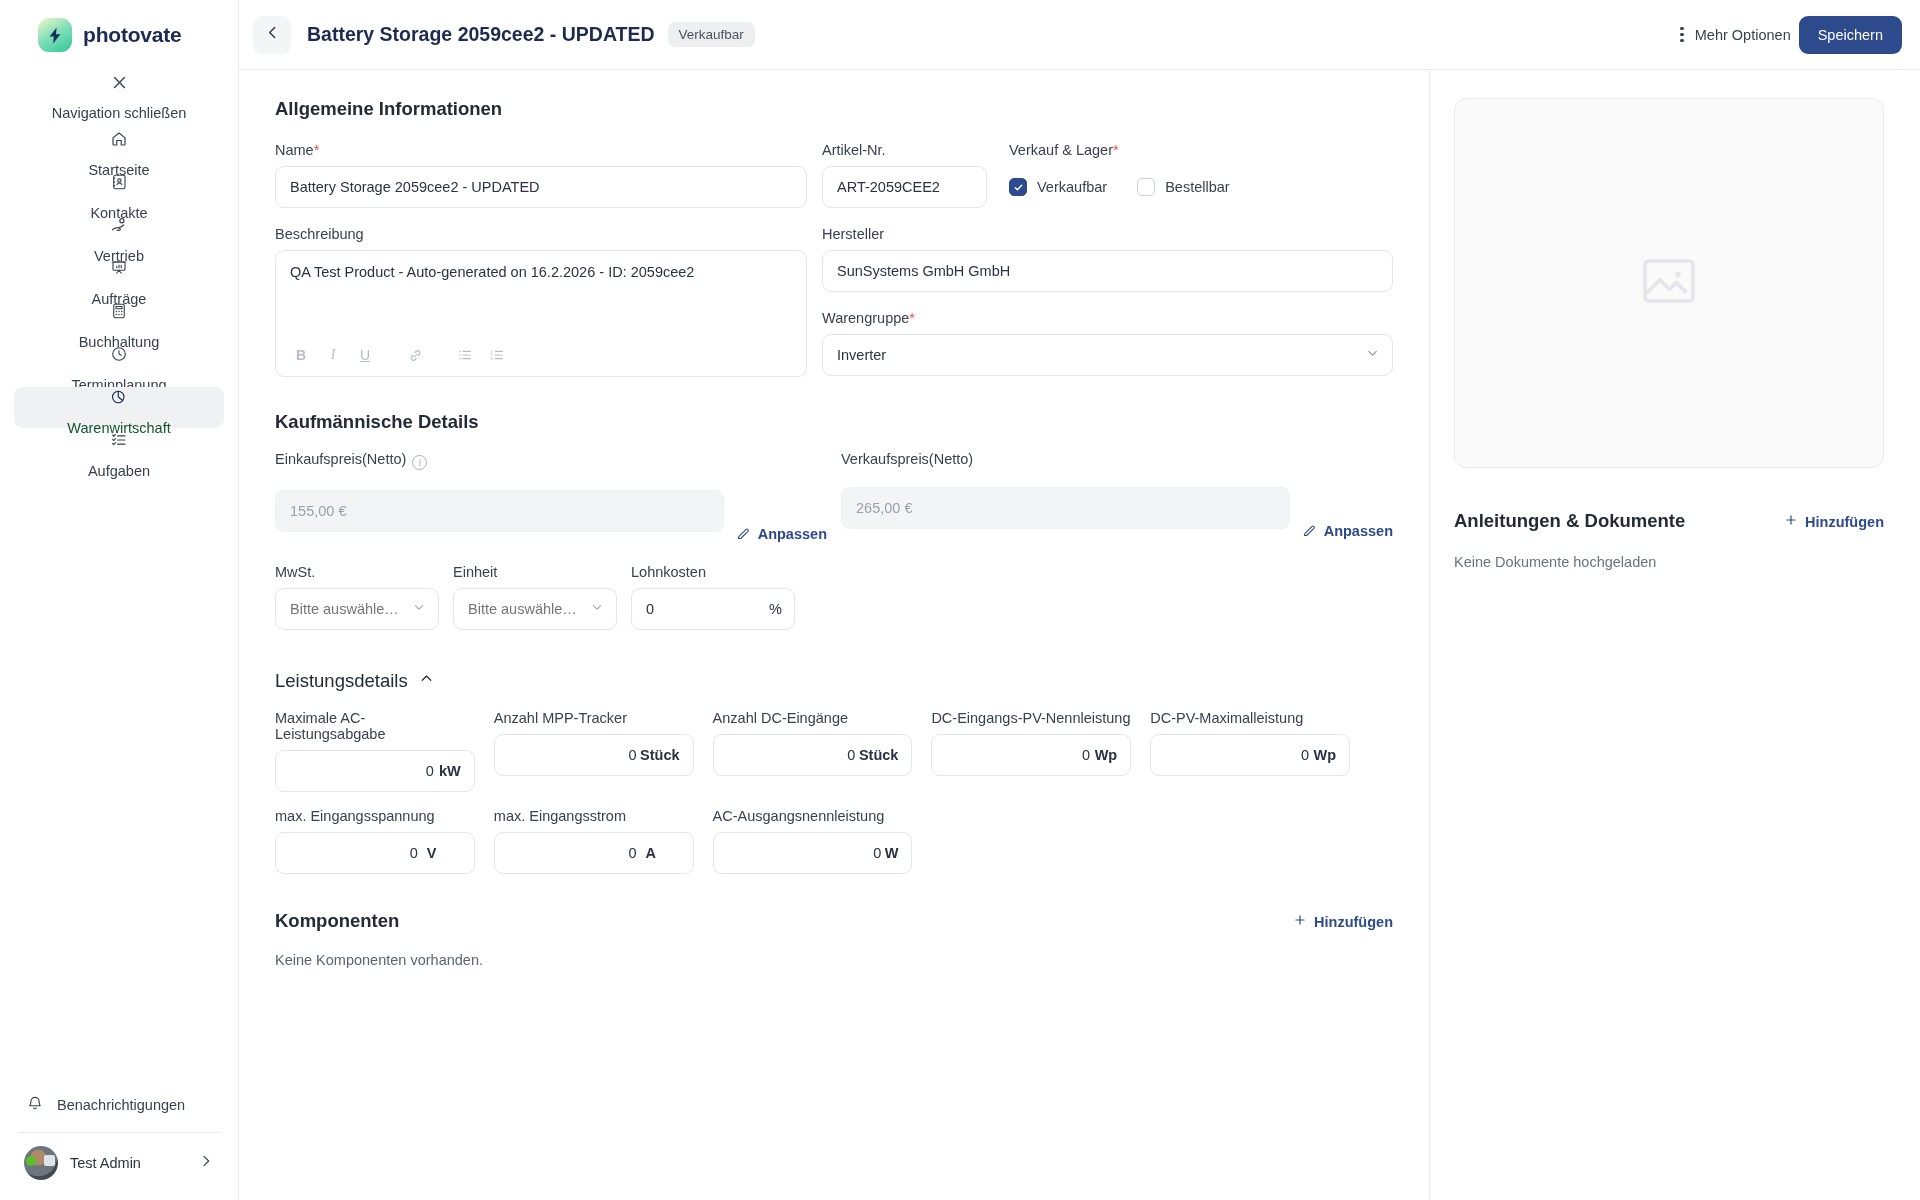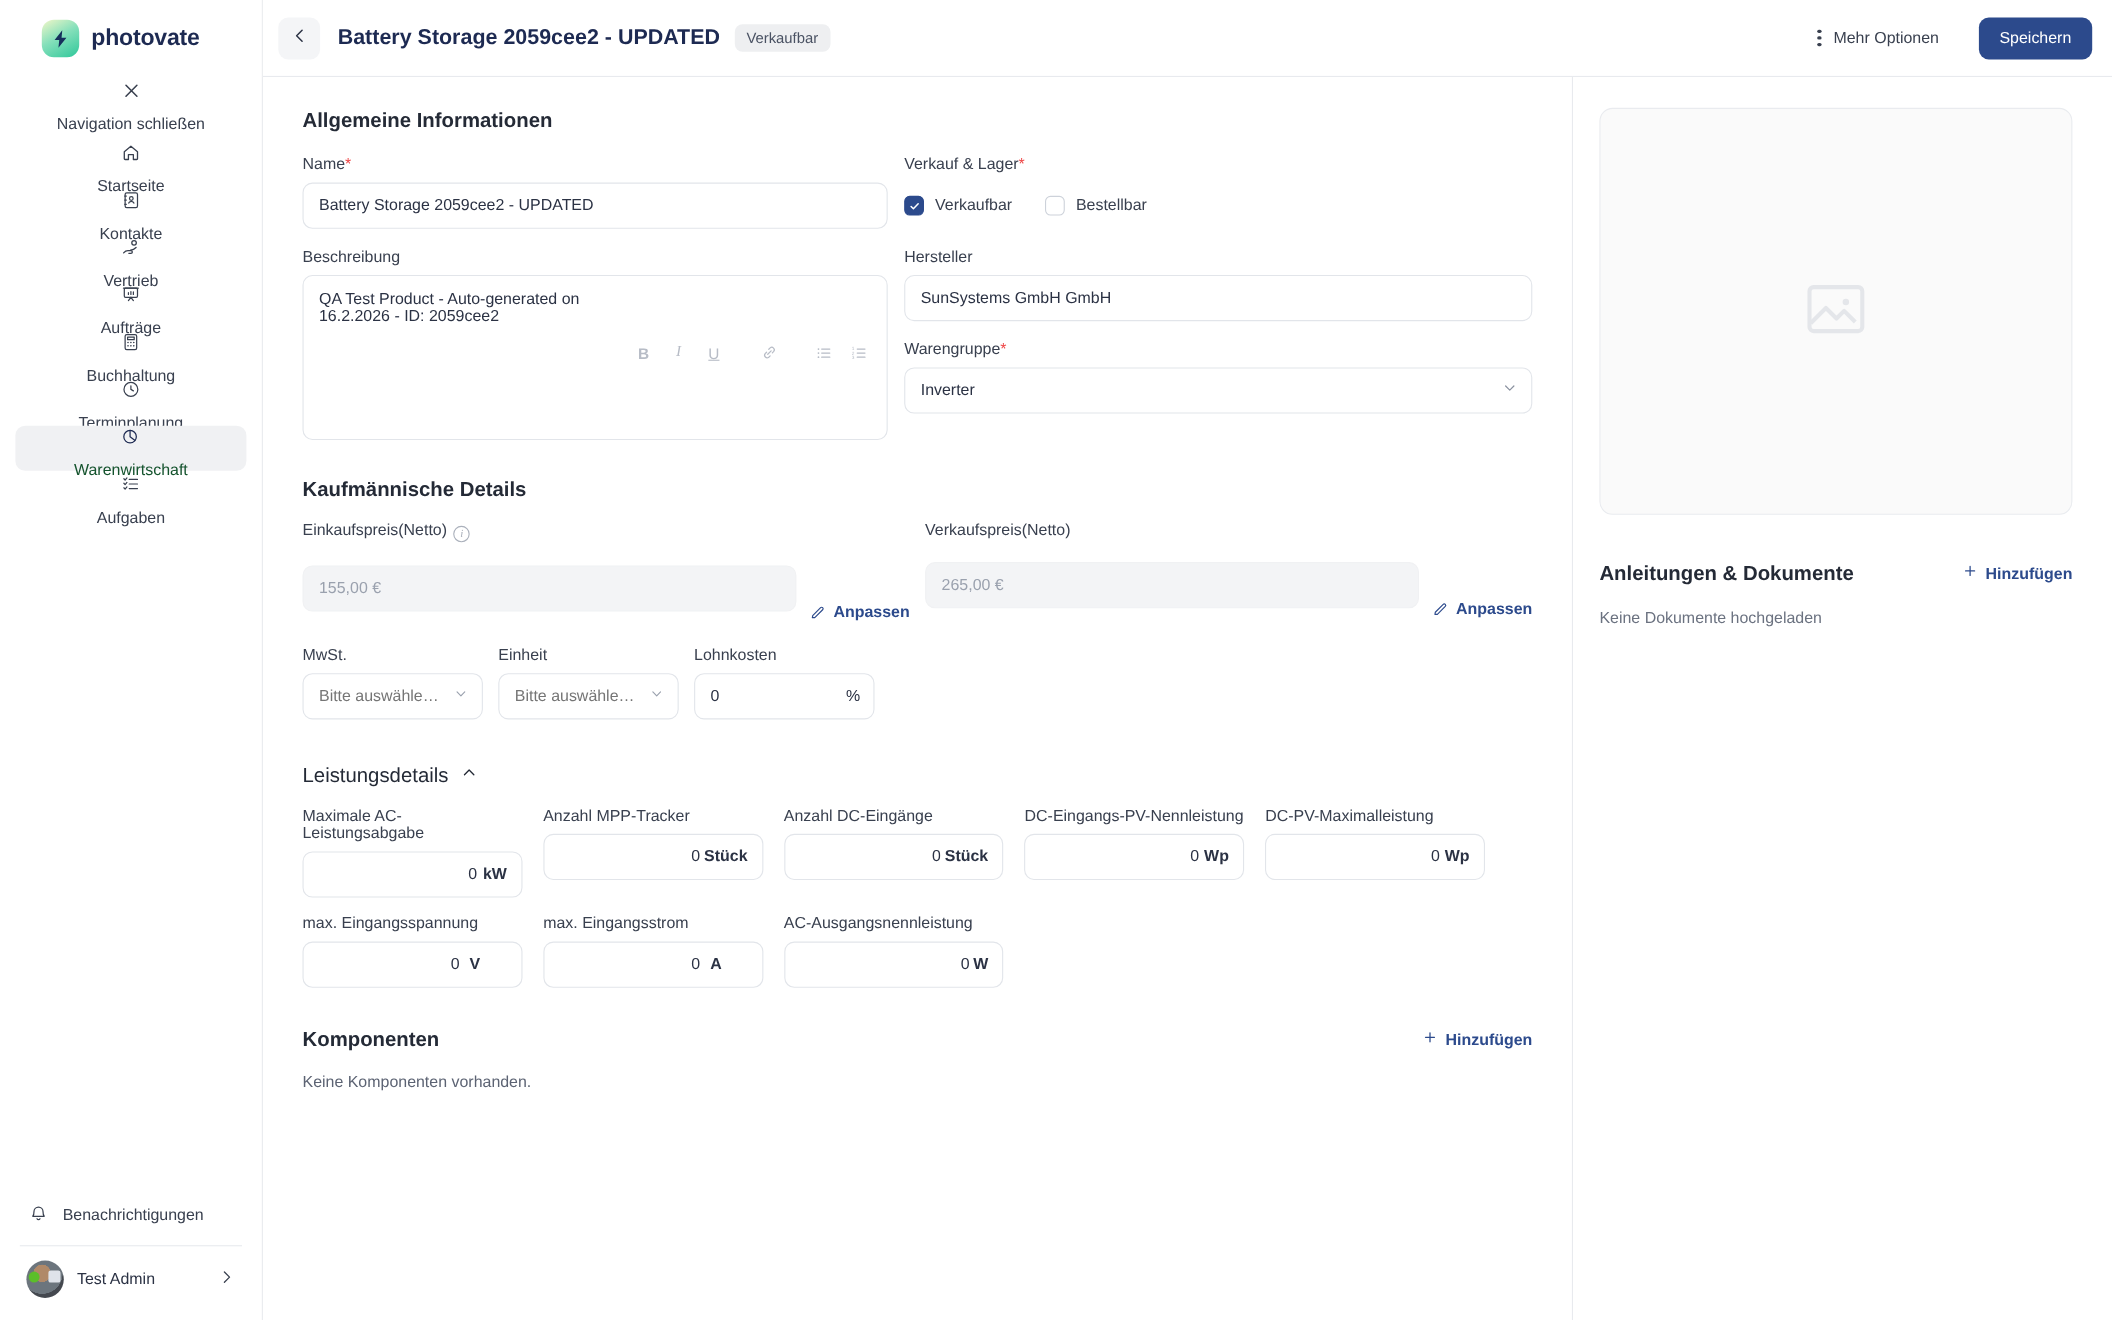--- a/index.html
+++ b/index.html
@@ -73,21 +73,21 @@
   .back-btn {
     width: 38px; height: 38px; border-radius: 9px; background: #f4f5f7;
     display: flex; align-items: center; justify-content: center; cursor: pointer;
     flex: 0 0 38px;
   }
   .page-title { font-size: 19.5px; font-weight: 700; color: #1d2a52; margin-left: 16px; white-space: nowrap; }
   .badge {
     margin-left: 13px; background: #eeeff1; color: #4a5263;
     font-size: 13.5px; padding: 5px 11px; border-radius: 7px; white-space: nowrap;
   }
-  .topbar-right { margin-left: auto; display: flex; align-items: center; gap: 36px; }
+  .topbar-right { margin-left: auto; display: flex; align-items: center; gap: 8px; }
   .more-opts { display: flex; align-items: center; gap: 11px; font-size: 14.5px; color: #39404f; cursor: pointer; }
   .dots { display: flex; flex-direction: column; gap: 2.5px; align-items: center; width: 4px; }
   .dots i { width: 3.5px; height: 3.5px; border-radius: 50%; background: #39404f; display: block; }
   .save-btn {
     background: #2c4a8c; color: #fff; border: 0; border-radius: 9px;
     font-size: 14.5px; font-weight: 500; padding: 11px 19px; cursor: pointer;
     font-family: "Liberation Sans", sans-serif;
   }
 
   .body-wrap { flex: 1; display: flex; min-height: 0; }
@@ -111,22 +111,22 @@
     background: #fff; font-size: 14.5px; color: #2b3244;
     padding: 0 14px; font-family: "Liberation Sans", sans-serif; outline: none;
   }
   .fld.ro { background: #f3f4f6; border-color: #f0f1f3; color: #9aa1ae; }
 
   .grid-top { display: flex; gap: 15px; }
   .col-left { width: 532px; flex: 0 0 532px; }
   .col-right { flex: 1; min-width: 0; }
 
   .rte {
-    border: 1px solid #e2e5ea; border-radius: 9px; height: 150px;
-    display: flex; flex-direction: row; background: #fff;
+    border: 1px solid #e2e5ea; border-radius: 9px; height: 127px;
+    display: flex; flex-direction: column; background: #fff;
   }
   .rte-body { flex: 1; padding: 13px 14px; font-size: 14.5px; color: #2b3244; }
   .rte-bar { display: flex; align-items: center; gap: 6px; padding: 0 12px 9px 12px; }
   .rte-bar .tb {
     width: 26px; height: 24px; display: flex; align-items: center; justify-content: center;
     color: #b7bcc6; font-size: 14px; cursor: pointer; border-radius: 5px;
   }
   .rte-bar .gap { width: 12px; }
 
   .checkrow { display: flex; align-items: center; gap: 30px; height: 42px; }
@@ -389,20 +389,24 @@
                       <text x="2" y="14" font-size="6.5" fill="#b7bcc6" stroke="none" font-family="Liberation Sans">2</text>
                       <text x="2" y="19.6" font-size="6.5" fill="#b7bcc6" stroke="none" font-family="Liberation Sans">3</text>
                     </svg>
                 </span>
               </div>
             </div>
           </div>
 
           <div class="col-right">
             <div style="display:flex; gap:22px;">
+              <div style="width:165px; flex:0 0 165px;">
+                <label class="lbl">Artikel-Nr.</label>
+                <input class="fld" value="ART-2059CEE2" style="">
+              </div>
               <div style="flex:1; min-width:0;">
                 <label class="lbl">
                   <span>Verkauf &amp; Lager</span><span class="req">*</span>
                 </label>
                 <div class="checkrow">
                   <div class="chk">
                     <span class="box on">
                       <svg width="11" height="11" viewBox="0 0 24 24" fill="none" stroke="#ffffff" stroke-width="3" stroke-linecap="round" stroke-linejoin="round">
                           <path d="M5 12.5l4.5 4.5L19 7"></path>
                         </svg>

